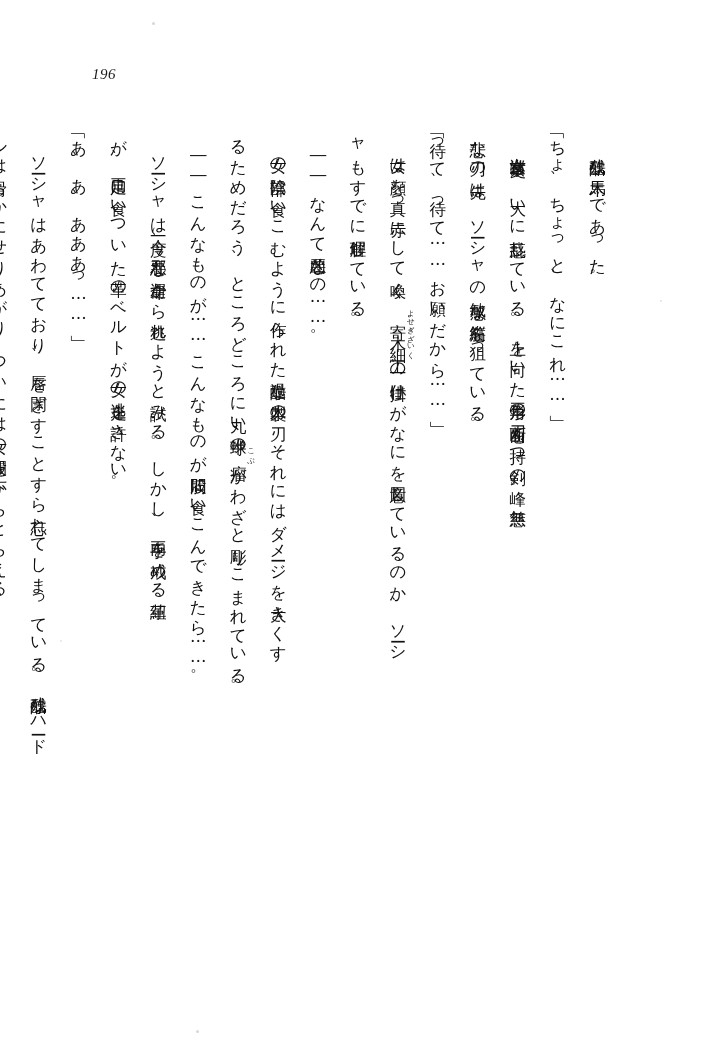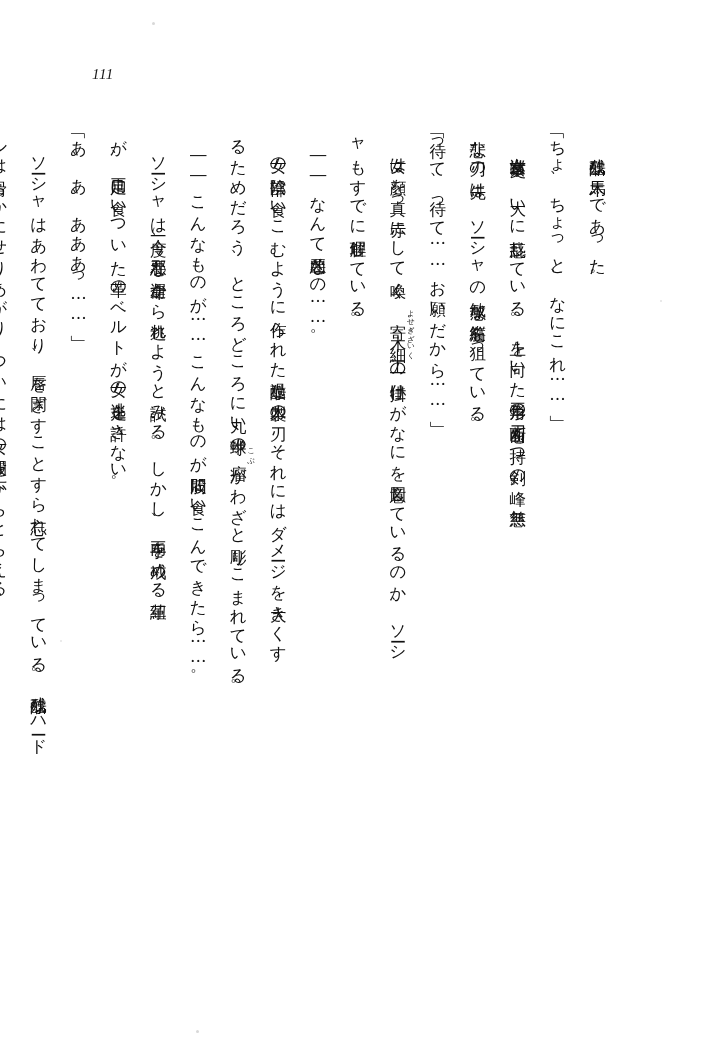--- a/index.html
+++ b/index.html
@@ -76,21 +76,21 @@
 </head>
 <body>
 
 <div class="page">
 
   <div class="speckle sp1"></div>
   <div class="speckle sp2"></div>
   <div class="speckle sp3"></div>
   <div class="speckle sp4"></div>
 
-  <div class="page-number">111</div>
+  <div class="page-number">196</div>
 
   <div class="vtext">
     <p class="indent">残酷な木馬、であった。</p>
     <p>「ちょ、ちょっと、なにこれ……」</p>
     <p class="indent">女巡察吏は、大いに惑乱している。上を向いた三角形の刃断面を持つ剣の峰。無慈</p>
     <p>悲な刃の先は、ソーシャの敏感な縦筋を狙っている。</p>
     <p>「待って、待って……お願いだから……」</p>
     <p class="indent">女は顔を真っ赤にして喚く。<ruby>寄木<rt>よせぎ</rt></ruby><ruby>細工<rt>ざいく</rt></ruby>の仕掛けがなにを意図しているのか、ソーシ</p>
     <p>ャもすでに理解している。</p>
     <p class="indent">――なんて凶悪なの……。</p>

